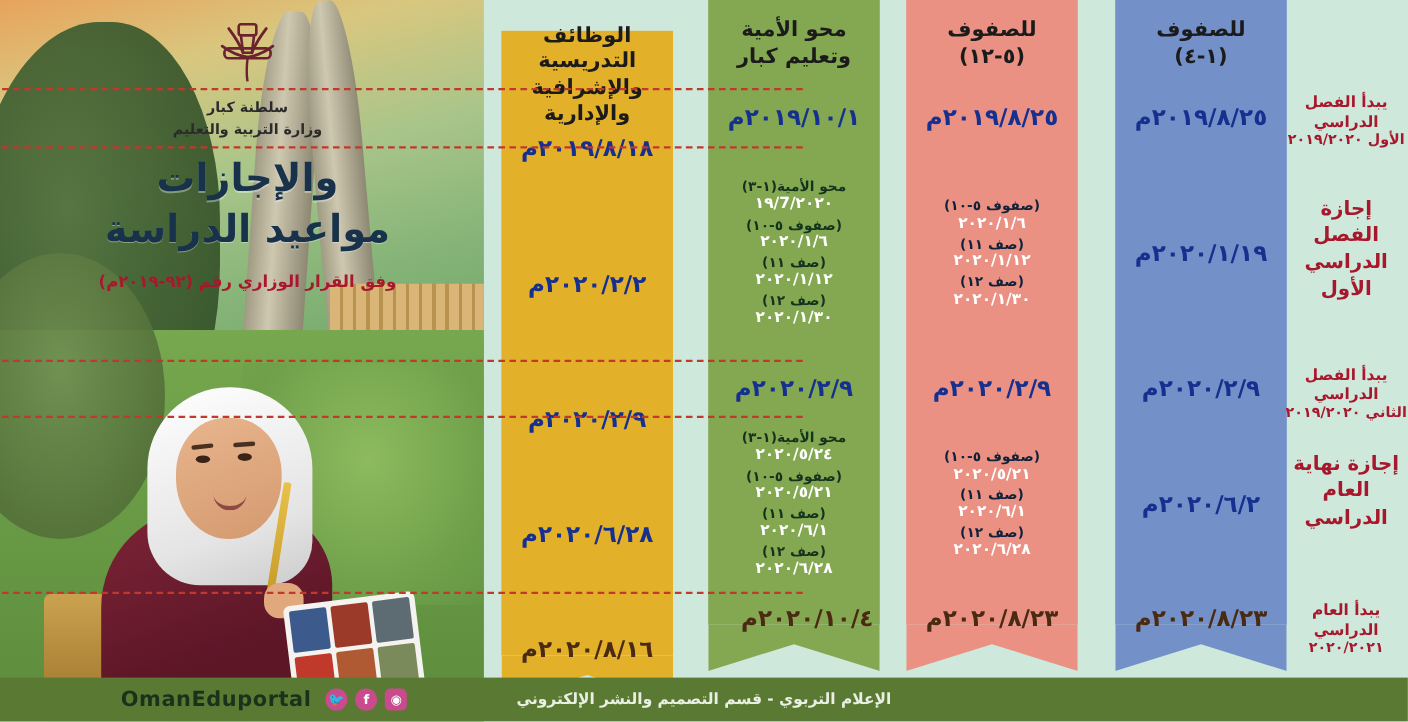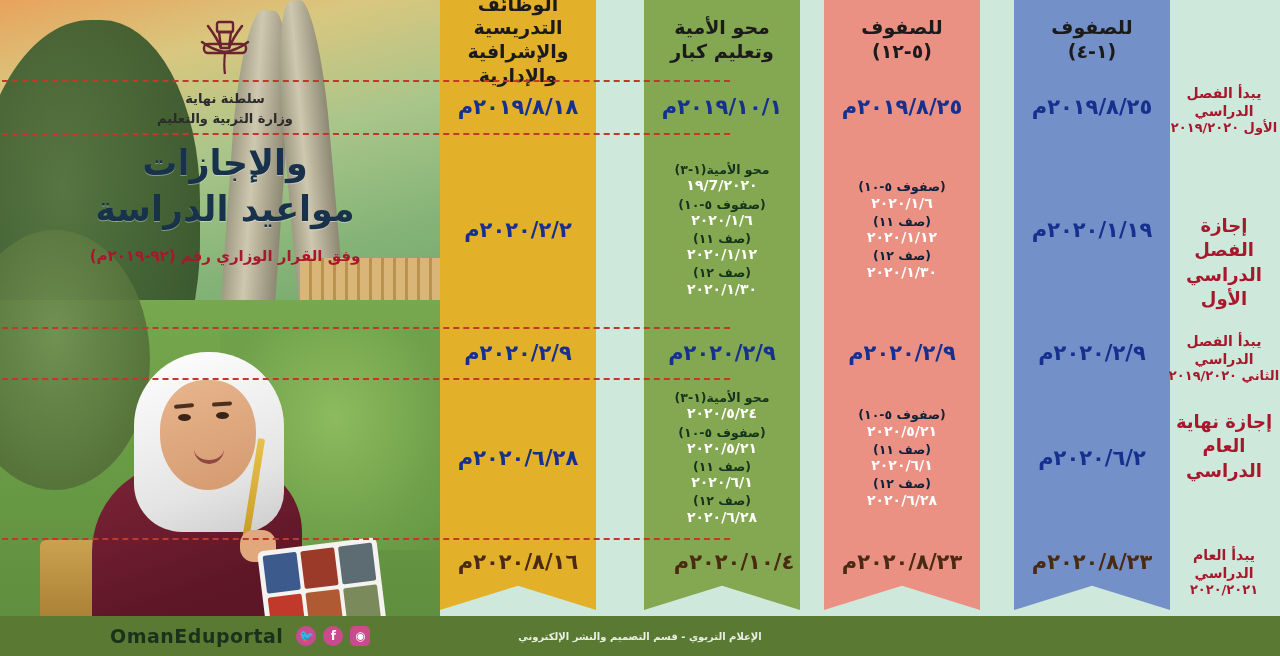--- a/index.html
+++ b/index.html
@@ -169,21 +169,21 @@
     position:absolute;left:0;bottom:0;width:1280px;height:40px;
     background:#5a7a34;display:flex;align-items:center;
   }
   .social{position:absolute;left:110px;display:flex;align-items:center;gap:7px;}
   .sicon{width:20px;height:20px;border-radius:5px;background:#c94b8e;
     display:flex;align-items:center;justify-content:center;color:#fff;font-size:12px;font-weight:bold;}
   .sicon.circle{border-radius:50%;}
   .handle{color:#19331a;font-weight:bold;font-size:19px;margin-right:6px;letter-spacing:.5px;}
   .credit{
     position:absolute;left:0;width:1280px;text-align:center;
-    color:#e9efe2;font-weight:bold;font-size:10px;
+    color:#e9efe2;font-weight:bold;font-size:14px;
   }
 </style>
 </head>
 <body>
 
 <div id="poster">
 
   <div class="hero">
     <div class="hero-wall"></div>
     <div class="hero-trunk t1"></div>
@@ -223,21 +223,21 @@
             <path d="M20 8 C26 16, 30 22, 33 30"></path>
             <path d="M54 8 C48 16, 44 22, 41 30"></path>
             <path d="M14 24 C22 30, 30 33, 37 34"></path>
             <path d="M60 24 C52 30, 44 33, 37 34"></path>
           </g>
           <rect x="29" y="4" width="16" height="10" rx="2" fill="none" stroke="#6b2330" stroke-width="2.4"></rect>
           <path d="M31 14 L43 14 L41 30 L33 30 Z" fill="none" stroke="#6b2330" stroke-width="2.4"></path>
           <rect x="16" y="26" width="42" height="9" rx="4" fill="none" stroke="#6b2330" stroke-width="2.4"></rect>
           <path d="M37 35 C36 44, 36 50, 37 56" stroke="#6b2330" stroke-width="2.2" fill="none"></path>
         </svg>
-        <div class="emblem-text">سلطنة نهاية</div>
+        <div class="emblem-text">سلطنة كبار</div>
         <div class="emblem-text">وزارة التربية والتعليم</div>
       </div>
       <div class="main-title">
         <div>والإجازات</div>
         <div>مواعيد الدراسة</div>
       </div>
       <div class="sub-title">وفق القرار الوزاري رقم (٩٢-٢٠١٩م)</div>
     </div>
   </div>
 
@@ -362,21 +362,21 @@
           </div>
           <div class="grp">
             <div class="lbl">(صف ١٢)</div>
             <div class="val">٢٠٢٠/٦/٢٨</div>
           </div>
         </div>
         <div class="cell" style="top: 540px; height: 44px; margin-left: 12px;">
           <div class="big dark">٢٠٢٠/١٠/٤م</div>
         </div>
       </div>
-      <div class="col col-3" style="left: 0px;">
+      <div class="col col-3" style="left: 16px; margin-top: 28px;">
         <div class="band" style="background: rgb(227, 176, 42);"></div>
         <div class="tail" style="background: rgb(227, 176, 42); clip-path: polygon(0px 0px, 100% 0px, 100% 100%, 50% 42%, 0px 100%);"></div>
         <div class="colhead">
           <div>
             <div>الوظائف التدريسية</div>
             <div>والإشرافية والإدارية</div>
           </div>
         </div>
         <div class="cell" style="top: 82px; height: 50px;">
           <div class="big">٢٠١٩/٨/١٨م</div>
@@ -400,21 +400,21 @@
   <div class="hr" style="top:133px;"></div>
   <div class="hr" style="top:327px;"></div>
   <div class="hr" style="top:378px;"></div>
   <div class="hr" style="top:538px;"></div>
 
   <div class="rowlabels" id="rowlabels">
       <div class="rlab" style="top: 84px;">
         <div class="l1">يبدأ الفصل الدراسي</div>
         <div class="l2">الأول ٢٠١٩/٢٠٢٠</div>
       </div>
-      <div class="rlab big" style="top: 178px; margin-top: 36px;">
+      <div class="rlab big" style="top: 178px;">
         <div class="l1">إجازة الفصل</div>
         <div class="l1">الدراسي الأول</div>
       </div>
       <div class="rlab" style="top: 332px;">
         <div class="l1">يبدأ الفصل الدراسي</div>
         <div class="l2">الثاني ٢٠١٩/٢٠٢٠</div>
       </div>
       <div class="rlab big" style="top: 410px;">
         <div class="l1">إجازة نهاية</div>
         <div class="l1">العام الدراسي</div>

